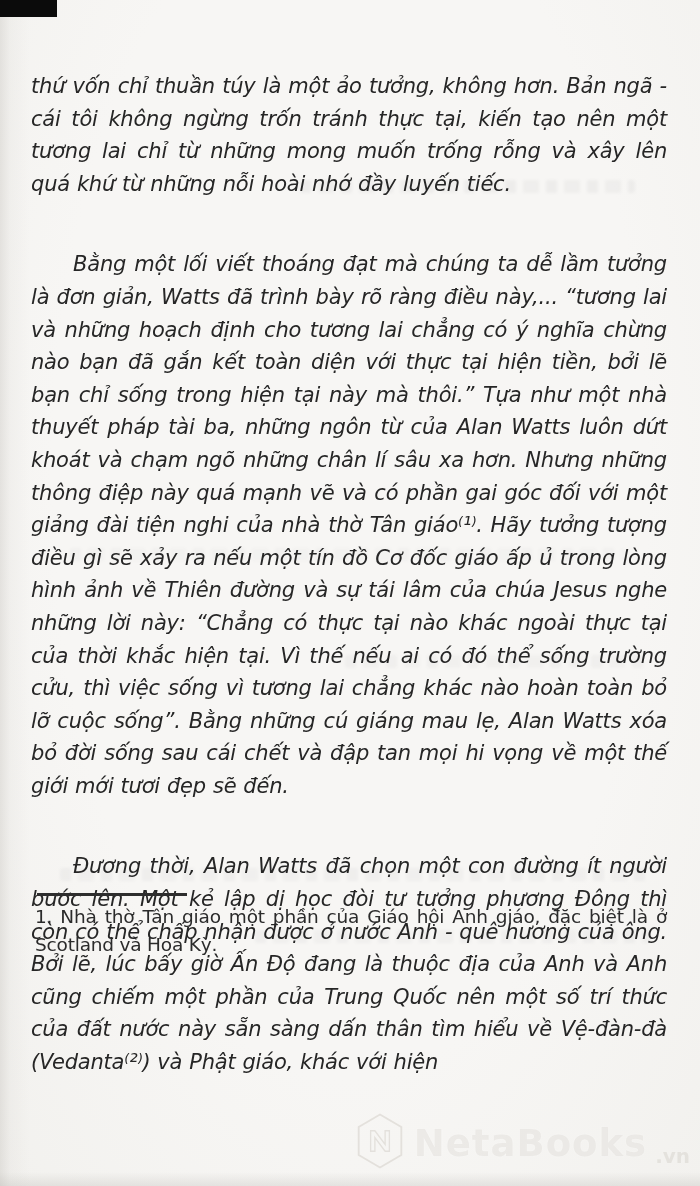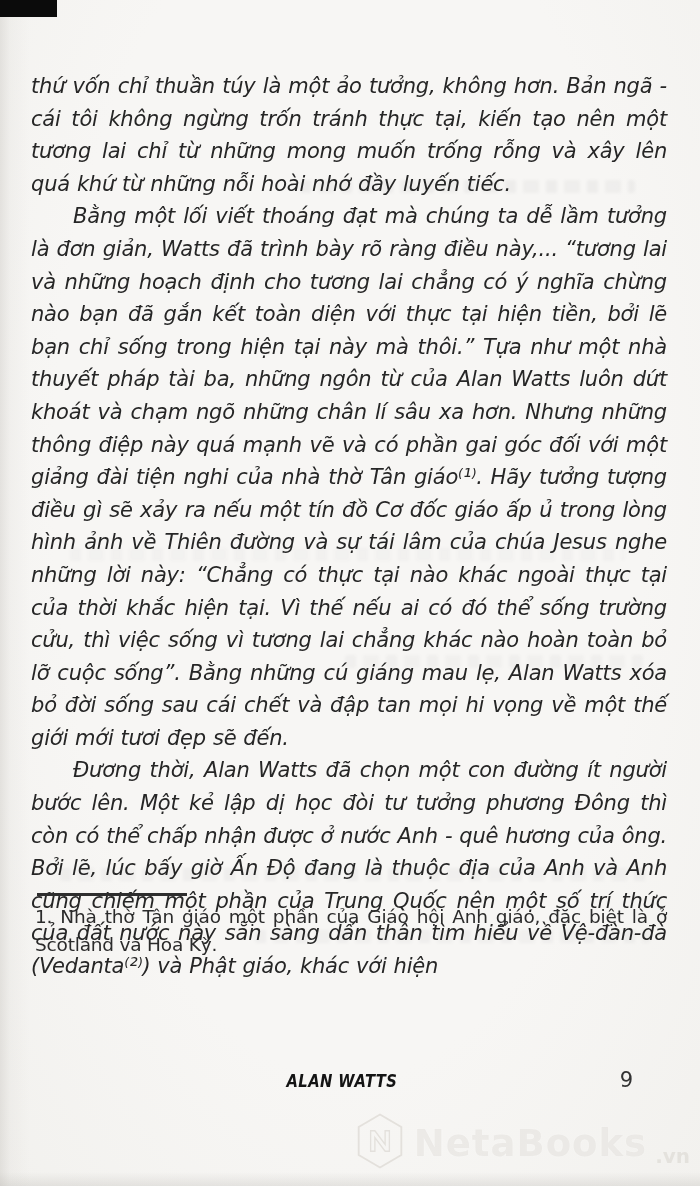--- a/index.html
+++ b/index.html
@@ -22,21 +22,21 @@
   }
   .body-text{
     position:absolute;left:31px;right:33px;top:70px;
     color:#262626;
     font-size:21px;line-height:32.6px;
     text-align:justify;
     letter-spacing:-0.2px;
     word-spacing:0.5px;
   }
   .body-text p{margin:0;font-style:italic;}
-  .body-text p.indent{text-indent:42px;}
+  .body-text p.indent{text-indent:42px;margin-top:48px;}
   .footnotes{
     position:absolute;left:31px;right:33px;top:893px;
     color:#2b2b2b;
     font-size:18.5px;line-height:27.5px;
     text-align:justify;
     letter-spacing:-0.2px;
   }
   .footnote-rule{
     width:150px;height:0;
     border-top:3px solid #2e2e2e;
@@ -99,24 +99,20 @@
     <p>thứ vốn chỉ thuần túy là một ảo tưởng, không hơn. Bản ngã - cái tôi không ngừng trốn tránh thực tại, kiến tạo nên một tương lai chỉ từ những mong muốn trống rỗng và xây lên quá khứ từ những nỗi hoài nhớ đầy luyến tiếc.</p>
     <p class="indent">Bằng một lối viết thoáng đạt mà chúng ta dễ lầm tưởng là đơn giản, Watts đã trình bày rõ ràng điều này,... “tương lai và những hoạch định cho tương lai chẳng có ý nghĩa chừng nào bạn đã gắn kết toàn diện với thực tại hiện tiền, bởi lẽ bạn chỉ sống trong hiện tại này mà thôi.” Tựa như một nhà thuyết pháp tài ba, những ngôn từ của Alan Watts luôn dứt khoát và chạm ngõ những chân lí sâu xa hơn. Nhưng những thông điệp này quá mạnh vẽ và có phần gai góc đối với một giảng đài tiện nghi của nhà thờ Tân giáo⁽¹⁾. Hãy tưởng tượng điều gì sẽ xảy ra nếu một tín đồ Cơ đốc giáo ấp ủ trong lòng hình ảnh về Thiên đường và sự tái lâm của chúa Jesus nghe những lời này: “Chẳng có thực tại nào khác ngoài thực tại của thời khắc hiện tại. Vì thế nếu ai có đó thể sống trường cửu, thì việc sống vì tương lai chẳng khác nào hoàn toàn bỏ lỡ cuộc sống”. Bằng những cú giáng mau lẹ, Alan Watts xóa bỏ đời sống sau cái chết và đập tan mọi hi vọng về một thế giới mới tươi đẹp sẽ đến.</p>
     <p class="indent">Đương thời, Alan Watts đã chọn một con đường ít người bước lên. Một kẻ lập dị học đòi tư tưởng phương Đông thì còn có thể chấp nhận được ở nước Anh - quê hương của ông. Bởi lẽ, lúc bấy giờ Ấn Độ đang là thuộc địa của Anh và Anh cũng chiếm một phần của Trung Quốc nên một số trí thức của đất nước này sẵn sàng dấn thân tìm hiểu về Vệ-đàn-đà (Vedanta⁽²⁾) và Phật giáo, khác với hiện</p>
   </div>
 
   <div class="footnotes">
     <div class="footnote-rule"></div>
     <p>1. Nhà thờ Tân giáo một phần của Giáo hội Anh giáo, đặc biệt là ở Scotland và Hoa Kỳ.</p>
   </div>
 
-  <div class="footer">
-    <span class="running-title">ALAN WATTS</span>
-    <span class="page-number">9</span>
-  </div>
 
   <div class="watermark">
     <span>
       <svg width="52" height="58" viewBox="0 0 60 68" fill="none">
         <polygon points="30,3 55,17.5 55,50.5 30,65 5,50.5 5,17.5" stroke="rgba(205,200,193,0.55)" stroke-width="2.2" fill="none"></polygon>
         <path d="M19 46 L19 22 L24 22 L36 38 L36 22 L41 22 L41 46 L36 46 L24 30 L24 46 Z" stroke="rgba(205,200,193,0.55)" stroke-width="1.6" fill="none"></path>
       </svg>
     </span>
     <span class="brand">NetaBooks</span>
     <span class="tld">.vn</span>

